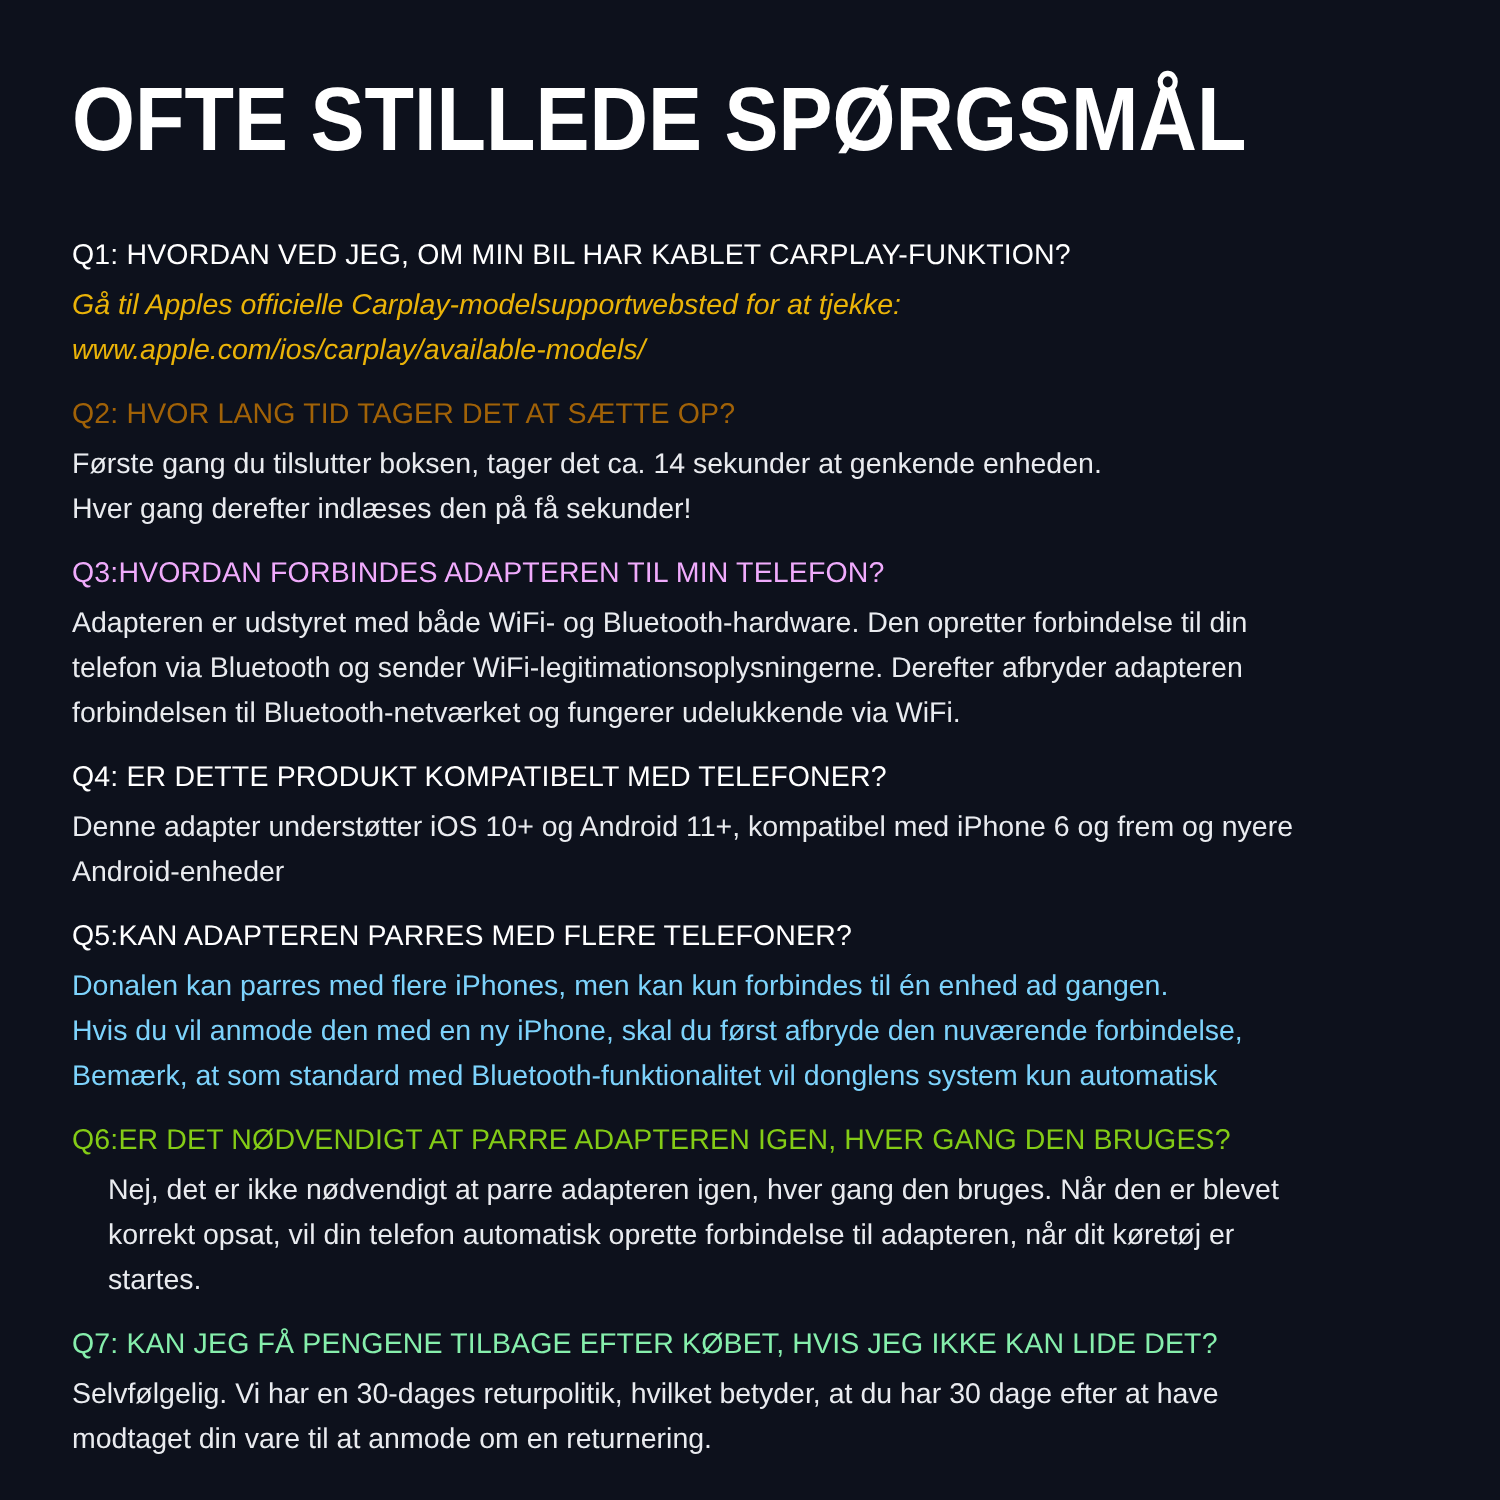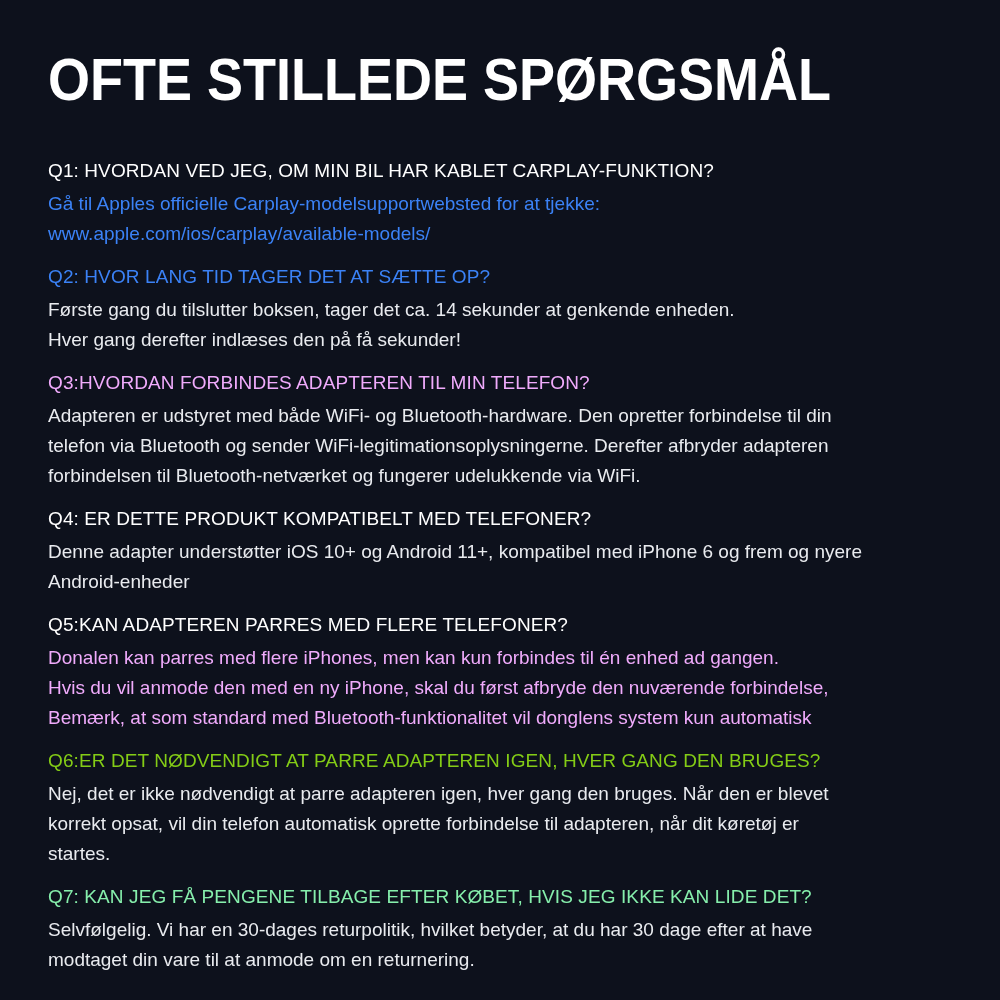--- a/index.html
+++ b/index.html
@@ -55,28 +55,28 @@
   }
 </style>
 </head>
 <body style="background: rgb(13, 17, 28);">
 
 <div class="page">
   <h1 class="page-title" style="color: rgb(255, 255, 255);">OFTE STILLEDE SPØRGSMÅL</h1>
   <div id="faq-list">
   <section class="faq-item">
     <h2 class="faq-question" style="color: rgb(255, 255, 255);">Q1: HVORDAN VED JEG, OM MIN BIL HAR KABLET CARPLAY-FUNKTION?</h2>
-    <div class="faq-answer" style="color: #3b82f6;">
+    <div class="faq-answer" style="color: #eab308; font-style: italic;">
           <div class="answer-line">Gå til Apples officielle Carplay-modelsupportwebsted for at tjekke:</div>
           <div class="answer-line">www.apple.com/ios/carplay/available-models/</div>
         </div>
   </section>
 
   <section class="faq-item">
-    <h2 class="faq-question" style="color: #3b82f6;">Q2: HVOR LANG TID TAGER DET AT SÆTTE OP?</h2>
+    <h2 class="faq-question" style="color: #a16207;">Q2: HVOR LANG TID TAGER DET AT SÆTTE OP?</h2>
     <div class="faq-answer" style="color: rgb(233, 235, 239);">
           <div class="answer-line">Første gang du tilslutter boksen, tager det ca. 14 sekunder at genkende enheden.</div>
           <div class="answer-line">Hver gang derefter indlæses den på få sekunder!</div>
         </div>
   </section>
 
   <section class="faq-item">
     <h2 class="faq-question" style="color: #f0abfc;">Q3:HVORDAN FORBINDES ADAPTEREN TIL MIN TELEFON?</h2>
     <div class="faq-answer" style="color: rgb(233, 235, 239);">
           <div class="answer-line">Adapteren er udstyret med både WiFi- og Bluetooth-hardware. Den opretter forbindelse til din</div>
@@ -88,30 +88,30 @@
   <section class="faq-item">
     <h2 class="faq-question" style="color: rgb(255, 255, 255);">Q4: ER DETTE PRODUKT KOMPATIBELT MED TELEFONER?</h2>
     <div class="faq-answer" style="color: rgb(233, 235, 239);">
           <div class="answer-line">Denne adapter understøtter iOS 10+ og Android 11+, kompatibel med iPhone 6 og frem og nyere</div>
           <div class="answer-line">Android-enheder</div>
         </div>
   </section>
 
   <section class="faq-item">
     <h2 class="faq-question" style="color: rgb(255, 255, 255);">Q5:KAN ADAPTEREN PARRES MED FLERE TELEFONER?</h2>
-    <div class="faq-answer" style="color: #f0abfc;">
+    <div class="faq-answer" style="color: #7dd3fc;">
           <div class="answer-line">Donalen kan parres med flere iPhones, men kan kun forbindes til én enhed ad gangen.</div>
           <div class="answer-line">Hvis du vil anmode den med en ny iPhone, skal du først afbryde den nuværende forbindelse,</div>
           <div class="answer-line">Bemærk, at som standard med Bluetooth-funktionalitet vil donglens system kun automatisk</div>
         </div>
   </section>
 
   <section class="faq-item">
     <h2 class="faq-question" style="color: #84cc16;">Q6:ER DET NØDVENDIGT AT PARRE ADAPTEREN IGEN, HVER GANG DEN BRUGES?</h2>
-    <div class="faq-answer" style="color: rgb(233, 235, 239);">
+    <div class="faq-answer" style="color: rgb(233, 235, 239); margin-left: 24px;">
           <div class="answer-line">Nej, det er ikke nødvendigt at parre adapteren igen, hver gang den bruges. Når den er blevet</div>
           <div class="answer-line">korrekt opsat, vil din telefon automatisk oprette forbindelse til adapteren, når dit køretøj er</div>
           <div class="answer-line">startes.</div>
         </div>
   </section>
 
   <section class="faq-item">
     <h2 class="faq-question" style="color: #86efac;">Q7: KAN JEG FÅ PENGENE TILBAGE EFTER KØBET, HVIS JEG IKKE KAN LIDE DET?</h2>
     <div class="faq-answer" style="color: rgb(233, 235, 239);">
           <div class="answer-line">Selvfølgelig. Vi har en 30-dages returpolitik, hvilket betyder, at du har 30 dage efter at have</div>

